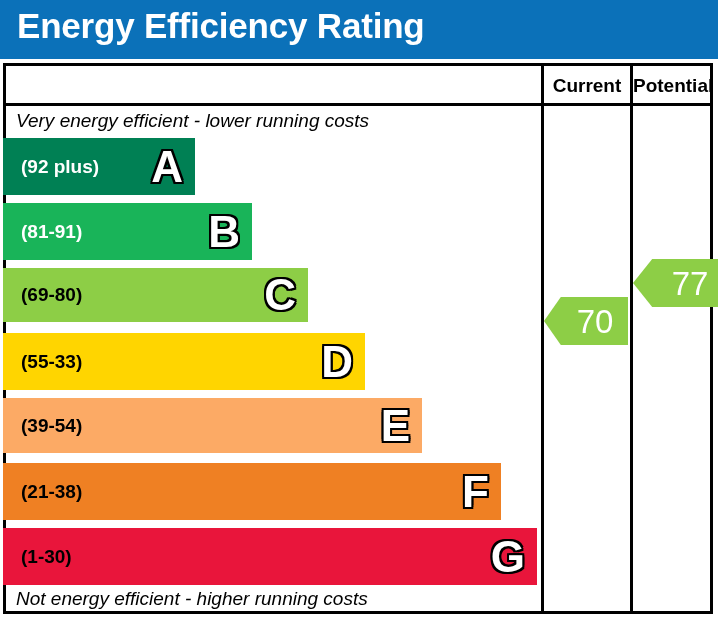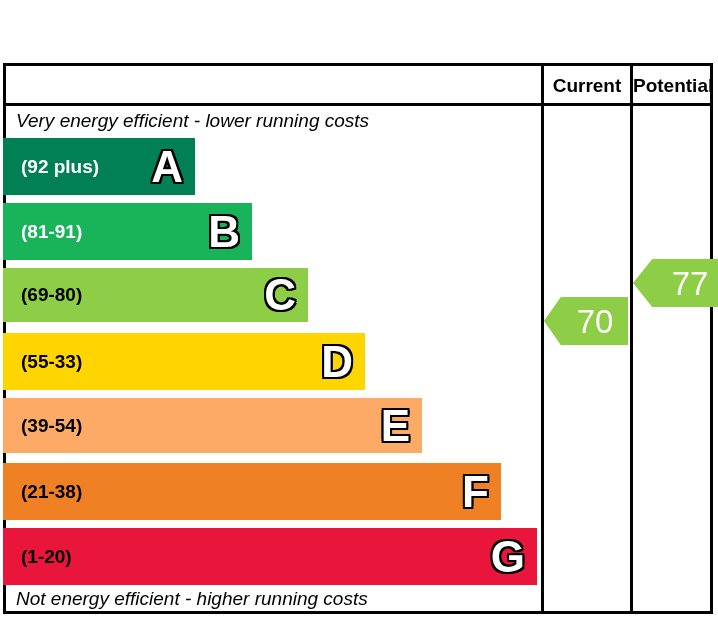--- a/index.html
+++ b/index.html
@@ -168,20 +168,23 @@
     font-size: 33px;
     color: #ffffff;
     line-height: 33px;
   }
 </style>
 </head>
 <body>
 
 <div id="epc">
 
+  <div class="header-bar">
+    <div class="header-title">Energy Efficiency Rating</div>
+  </div>
 
   <div class="table-frame"></div>
 
   <div class="vline current"></div>
   <div class="vline potential"></div>
   <div class="hline-head-left"></div>
   <div class="hline-head"></div>
 
   <div class="col-head potential">Potential</div>
   <div class="col-head current">Current</div>
@@ -208,21 +211,21 @@
       </div>
       <div class="band" style="top: 398px; width: 419px; height: 55px; background: rgb(252, 170, 101);">
         <span class="band-range" style="color: rgb(0, 0, 0);">(39-54)</span>
         <span class="band-letter">E</span>
       </div>
       <div class="band" style="top: 463px; width: 475px; height: 57px; background: rgb(239, 128, 35); padding-left: 23px;">
         <span class="band-range" style="color: rgb(0, 0, 0);">(21-38)</span>
         <span class="band-letter">F</span>
       </div>
       <div class="band" style="top: 528px; width: 534px; height: 57px; background: rgb(233, 21, 59);">
-        <span class="band-range" style="color: rgb(0, 0, 0);">(1-20)</span>
+        <span class="band-range" style="color: rgb(0, 0, 0);">(1-30)</span>
         <span class="band-letter">G</span>
       </div>
     </div>
   <div id="ratings-layer">
       <div class="rating-arrow" style="left: 544px; top: 292px; width: 84px;">
         <svg class="shape" viewBox="0 0 100 58" preserveAspectRatio="none">
           <polygon points="0,29 20,5 100,5 100,53 20,53" fill="#8dce46"></polygon>
         </svg>
         <div class="value">70</div>
       </div>

